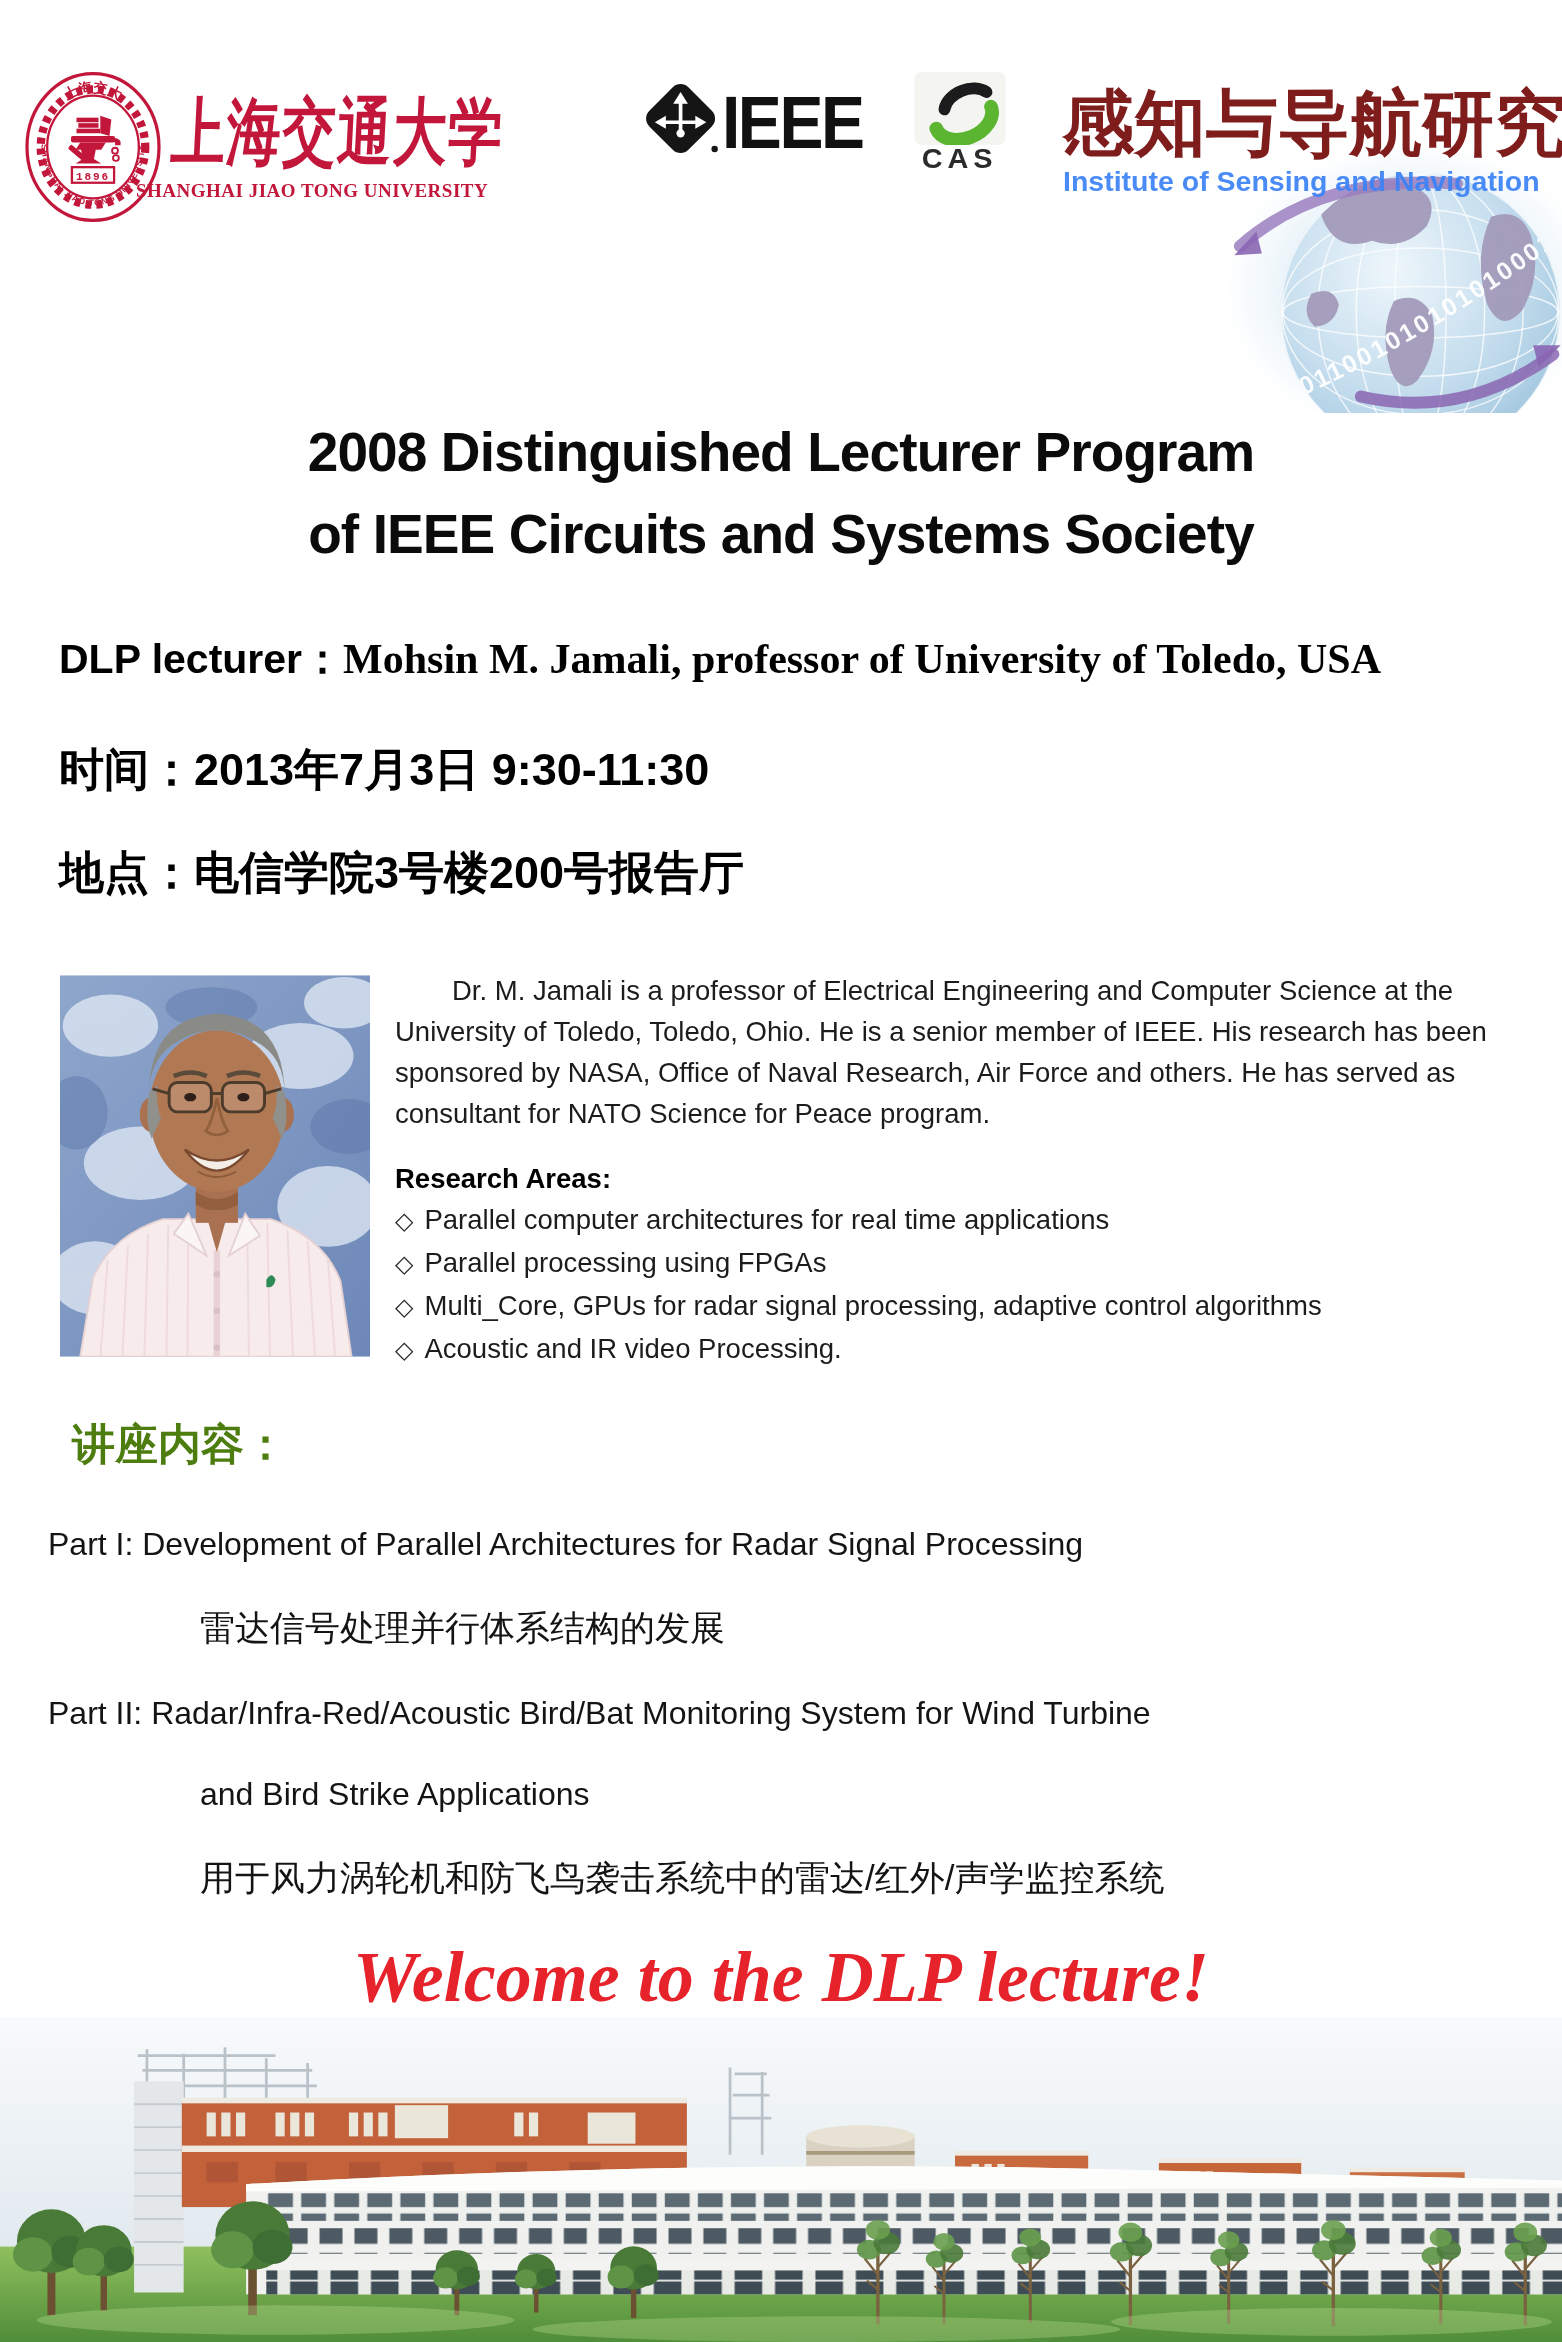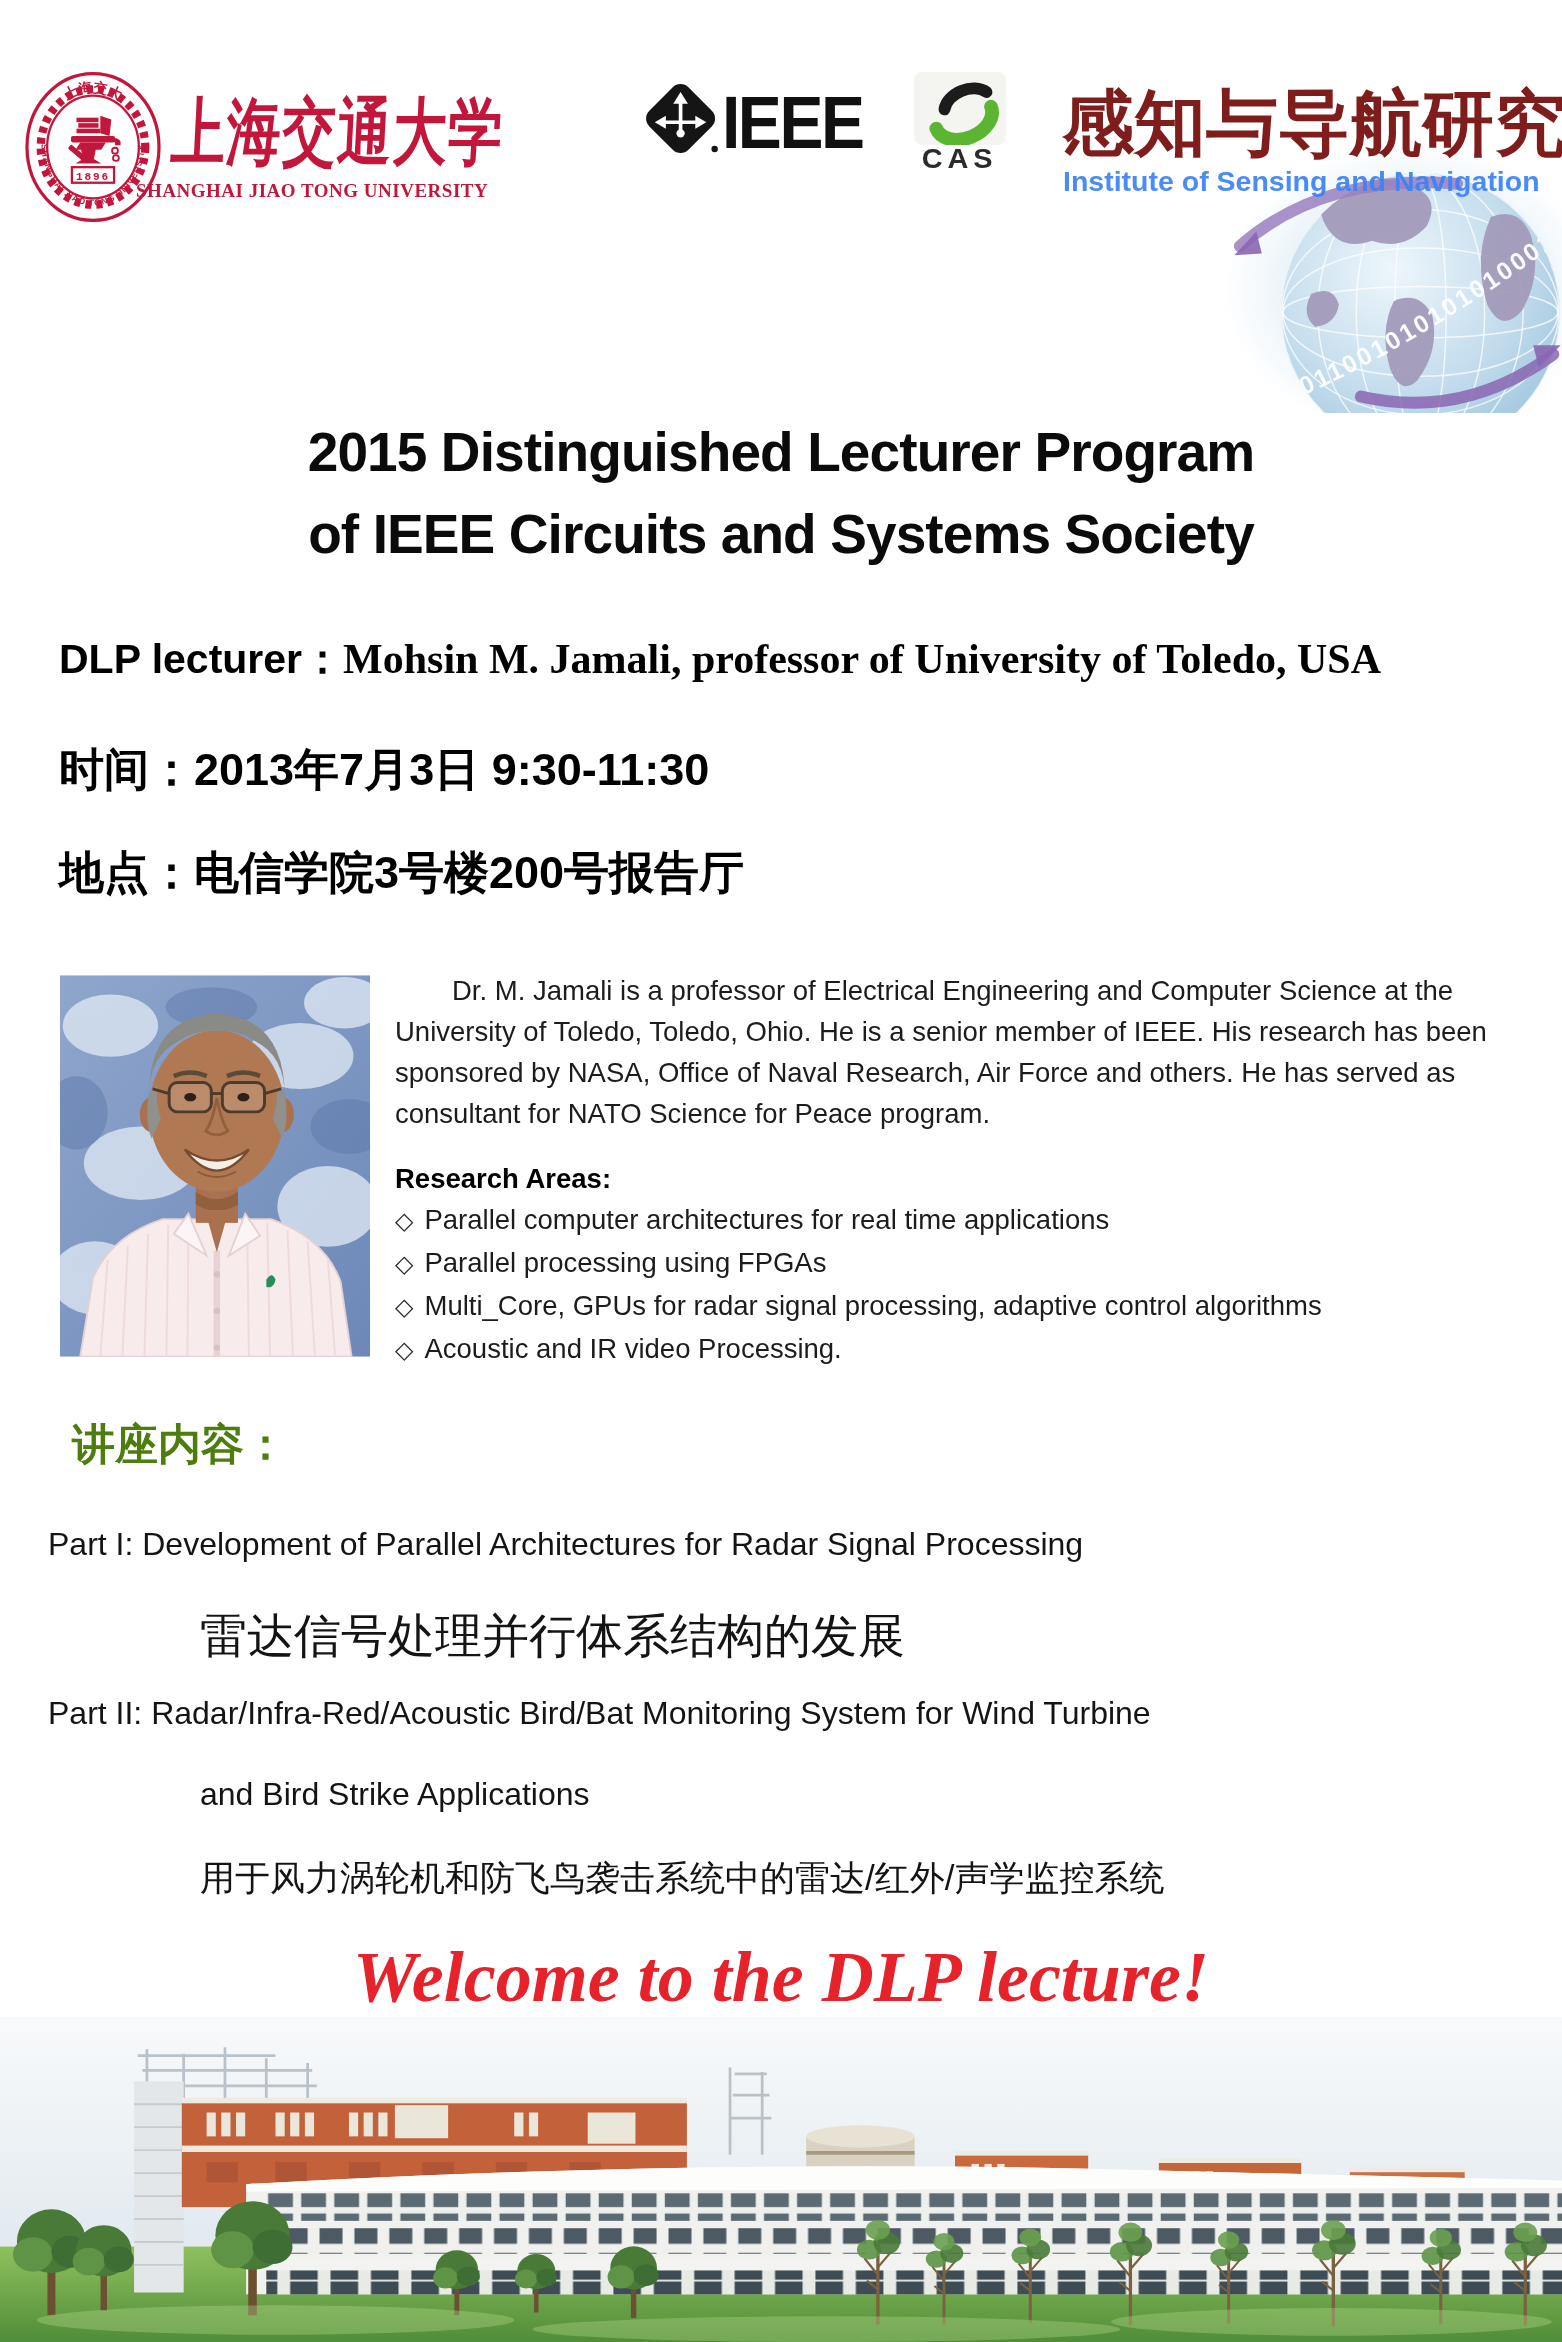--- a/index.html
+++ b/index.html
@@ -43,21 +43,21 @@
   .bio p { font-size:27.5px; line-height:41px; text-indent:57px; }
   .bio .research { font-size:27.5px; line-height:41px; font-weight:bold; color:#000;margin-top:24px; }
   .bio ul { list-style:none; }
   .bio li { font-size:27.5px; line-height:42px; }
   .bullet-glyph { display:inline-block; margin-right:11px; font-size:24px; color:#2a2a2a; }
 
   
   .content-heading { position:absolute; left:72px; top:1416px; font-size:43px; font-weight:bold; color:#4d7c0f; }
   .c-line { position:absolute; white-space:nowrap; color:#141414; }
   .c0 { left:48px;  top:1526px; font-size:32px; }
-  .c1 { left:200px; top:1605px; font-size:47px; }
+  .c1 { left:200px; top:1605px; font-size:35px; }
   .c2 { left:48px;  top:1695px; font-size:32px; }
   .c3 { left:200px; top:1776px; font-size:32px; }
   .c4 { left:200px; top:1855px; font-size:35px; }
 
   
   .welcome { position:absolute; left:0; right:0; top:1936px; text-align:center;
              font-family:"Liberation Serif", serif; font-style:italic; font-weight:bold;
              font-size:72px; color:#e6222b; z-index:3; }
 
   .campus { position:absolute; left:0; top:2017px; z-index:2; }
@@ -170,21 +170,21 @@
     </g>
     <g stroke-linecap="round">
       <path d="M18,118 Q110,38 255,50" stroke="#9b7fc0" stroke-width="13" fill="none" opacity=".85"></path>
       <polygon points="12,128 36,102 42,126" fill="#8a66b2" opacity=".9"></polygon>
       <path d="M150,282 Q262,308 360,236" stroke="#8a66b2" stroke-width="13" fill="none" opacity=".85"></path>
       <polygon points="368,226 344,250 338,226" fill="#8a66b2" opacity=".9"></polygon>
     </g>
   </svg>
 
   <div class="title">
-    <div>2015 Distinguished Lecturer Program</div>
+    <div>2008 Distinguished Lecturer Program</div>
     <div>of IEEE Circuits and Systems Society</div>
   </div>
 
   <div class="lect-line">
     <span class="lect-label">DLP lecturer：</span><span class="lect-value">Mohsin M. Jamali, professor of University of Toledo, USA</span>
   </div>
   <div class="time-line">时间：2013年7月3日 9:30-11:30</div>
   <div class="loc-line">地点：电信学院3号楼200号报告厅</div>
 
   <svg class="portrait" width="310" height="382" viewBox="0 0 338 416">

